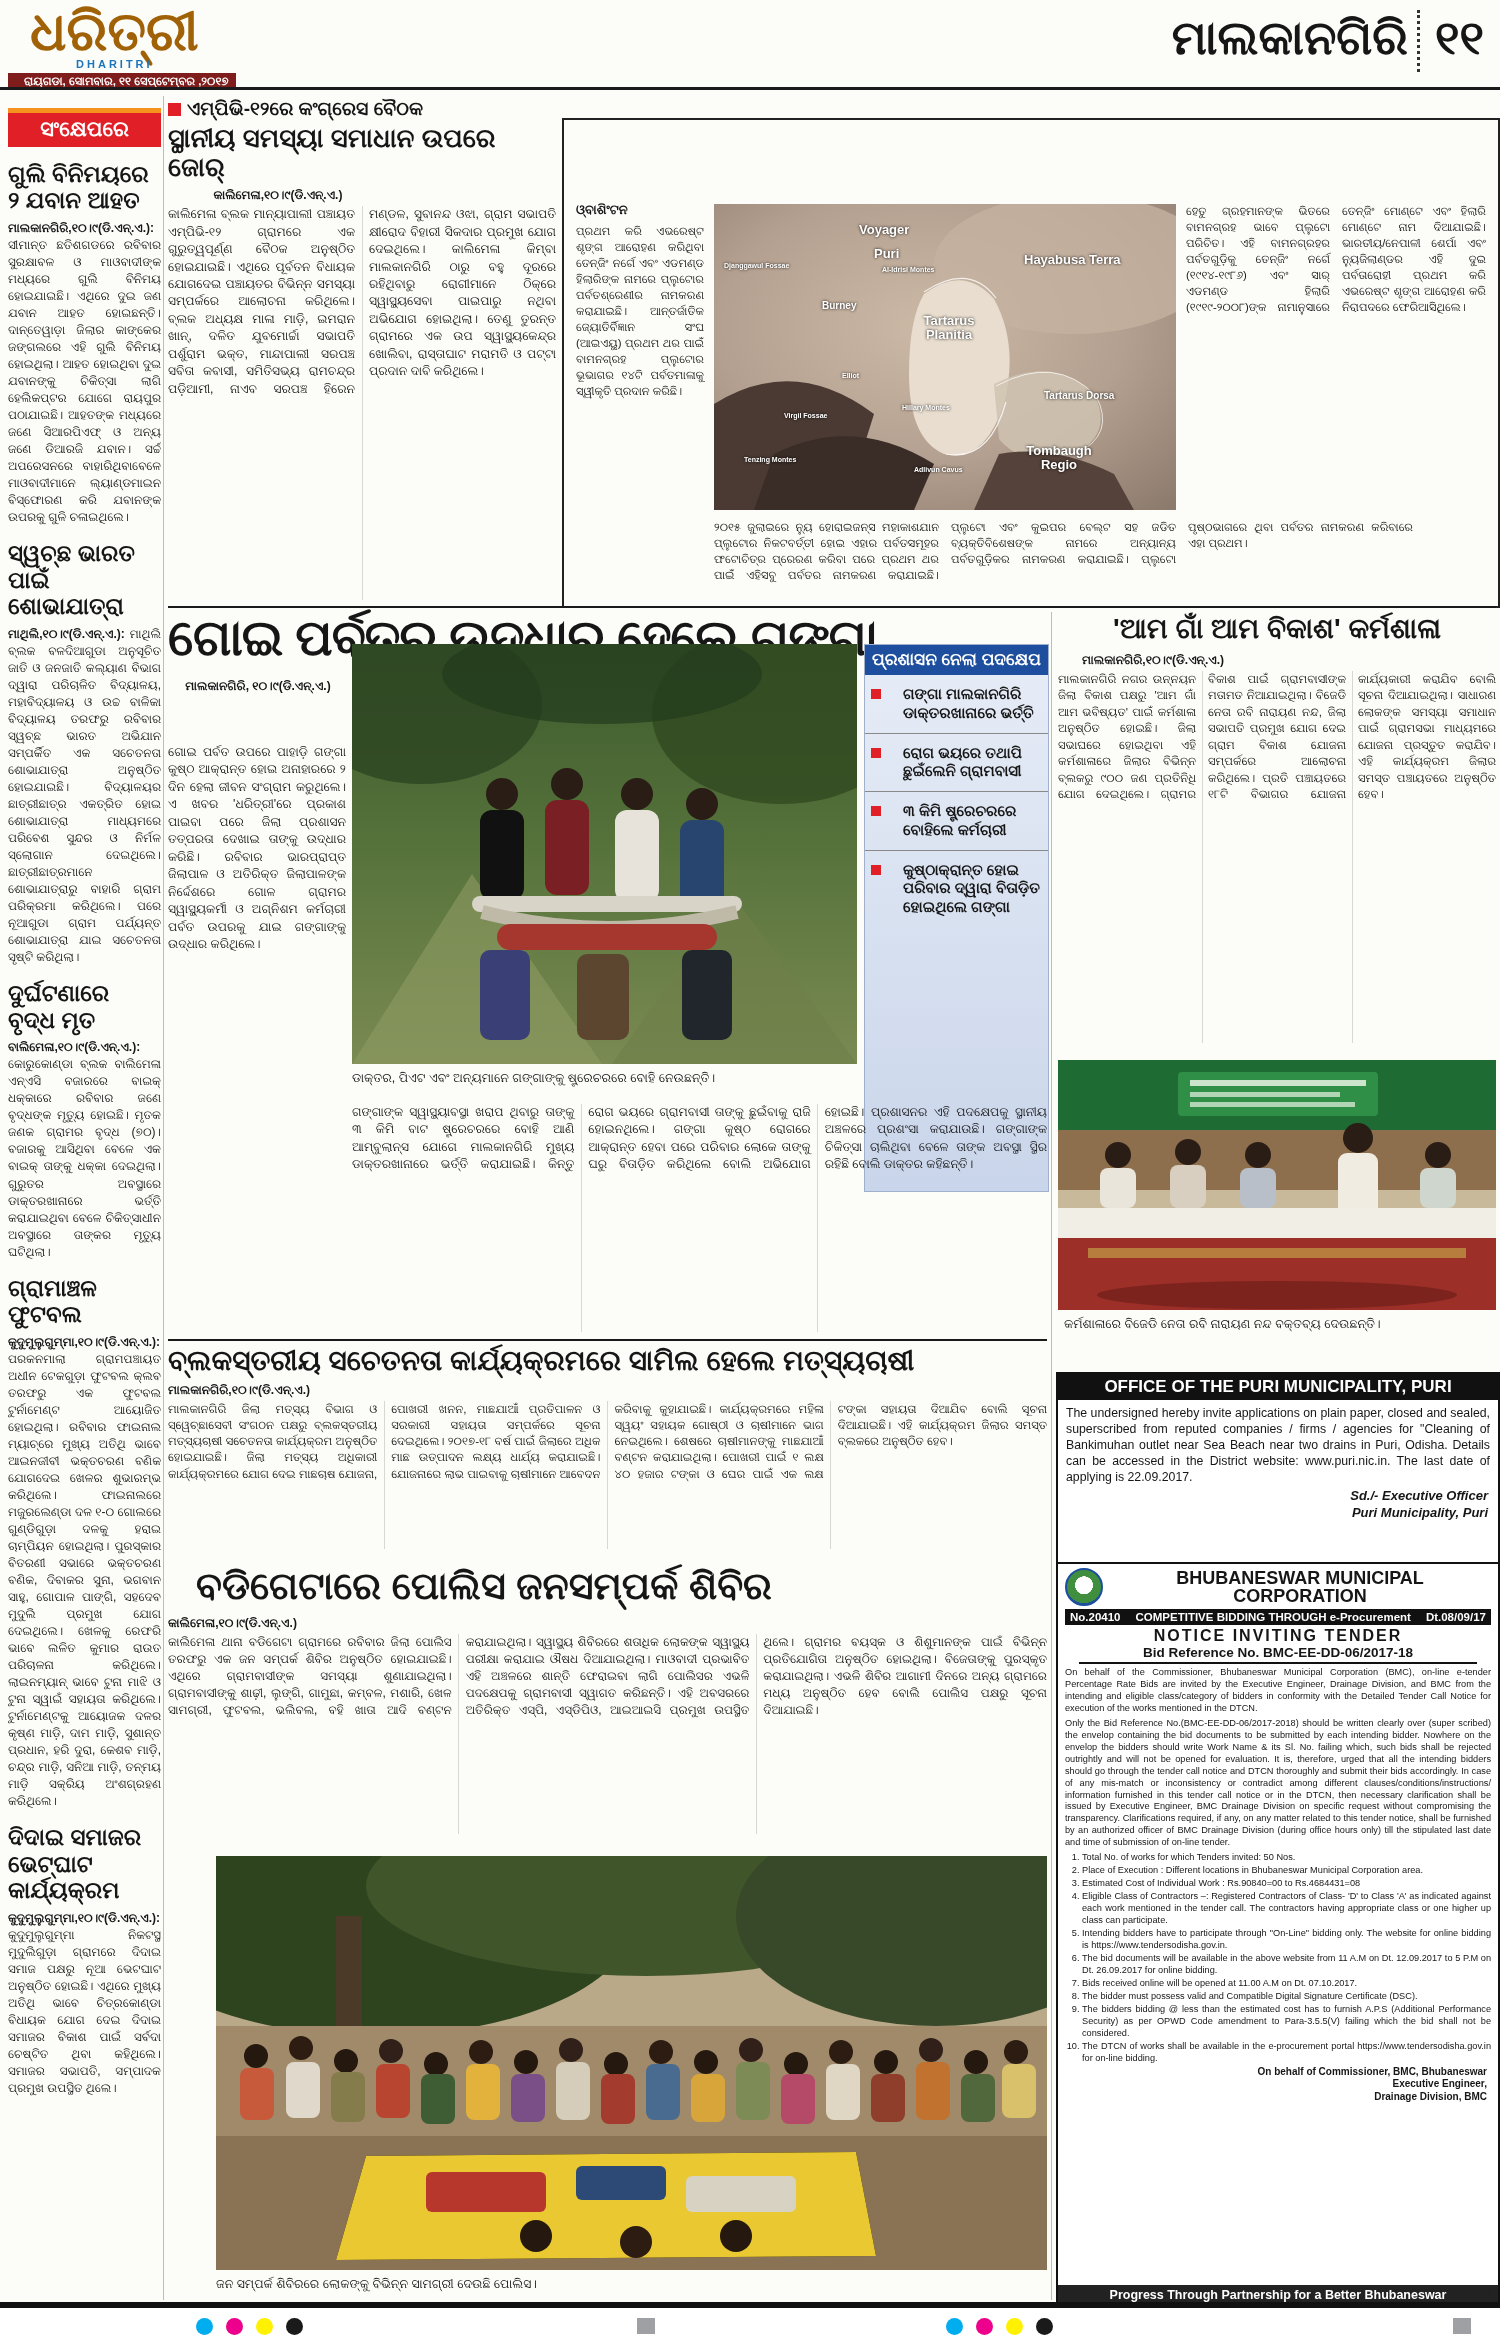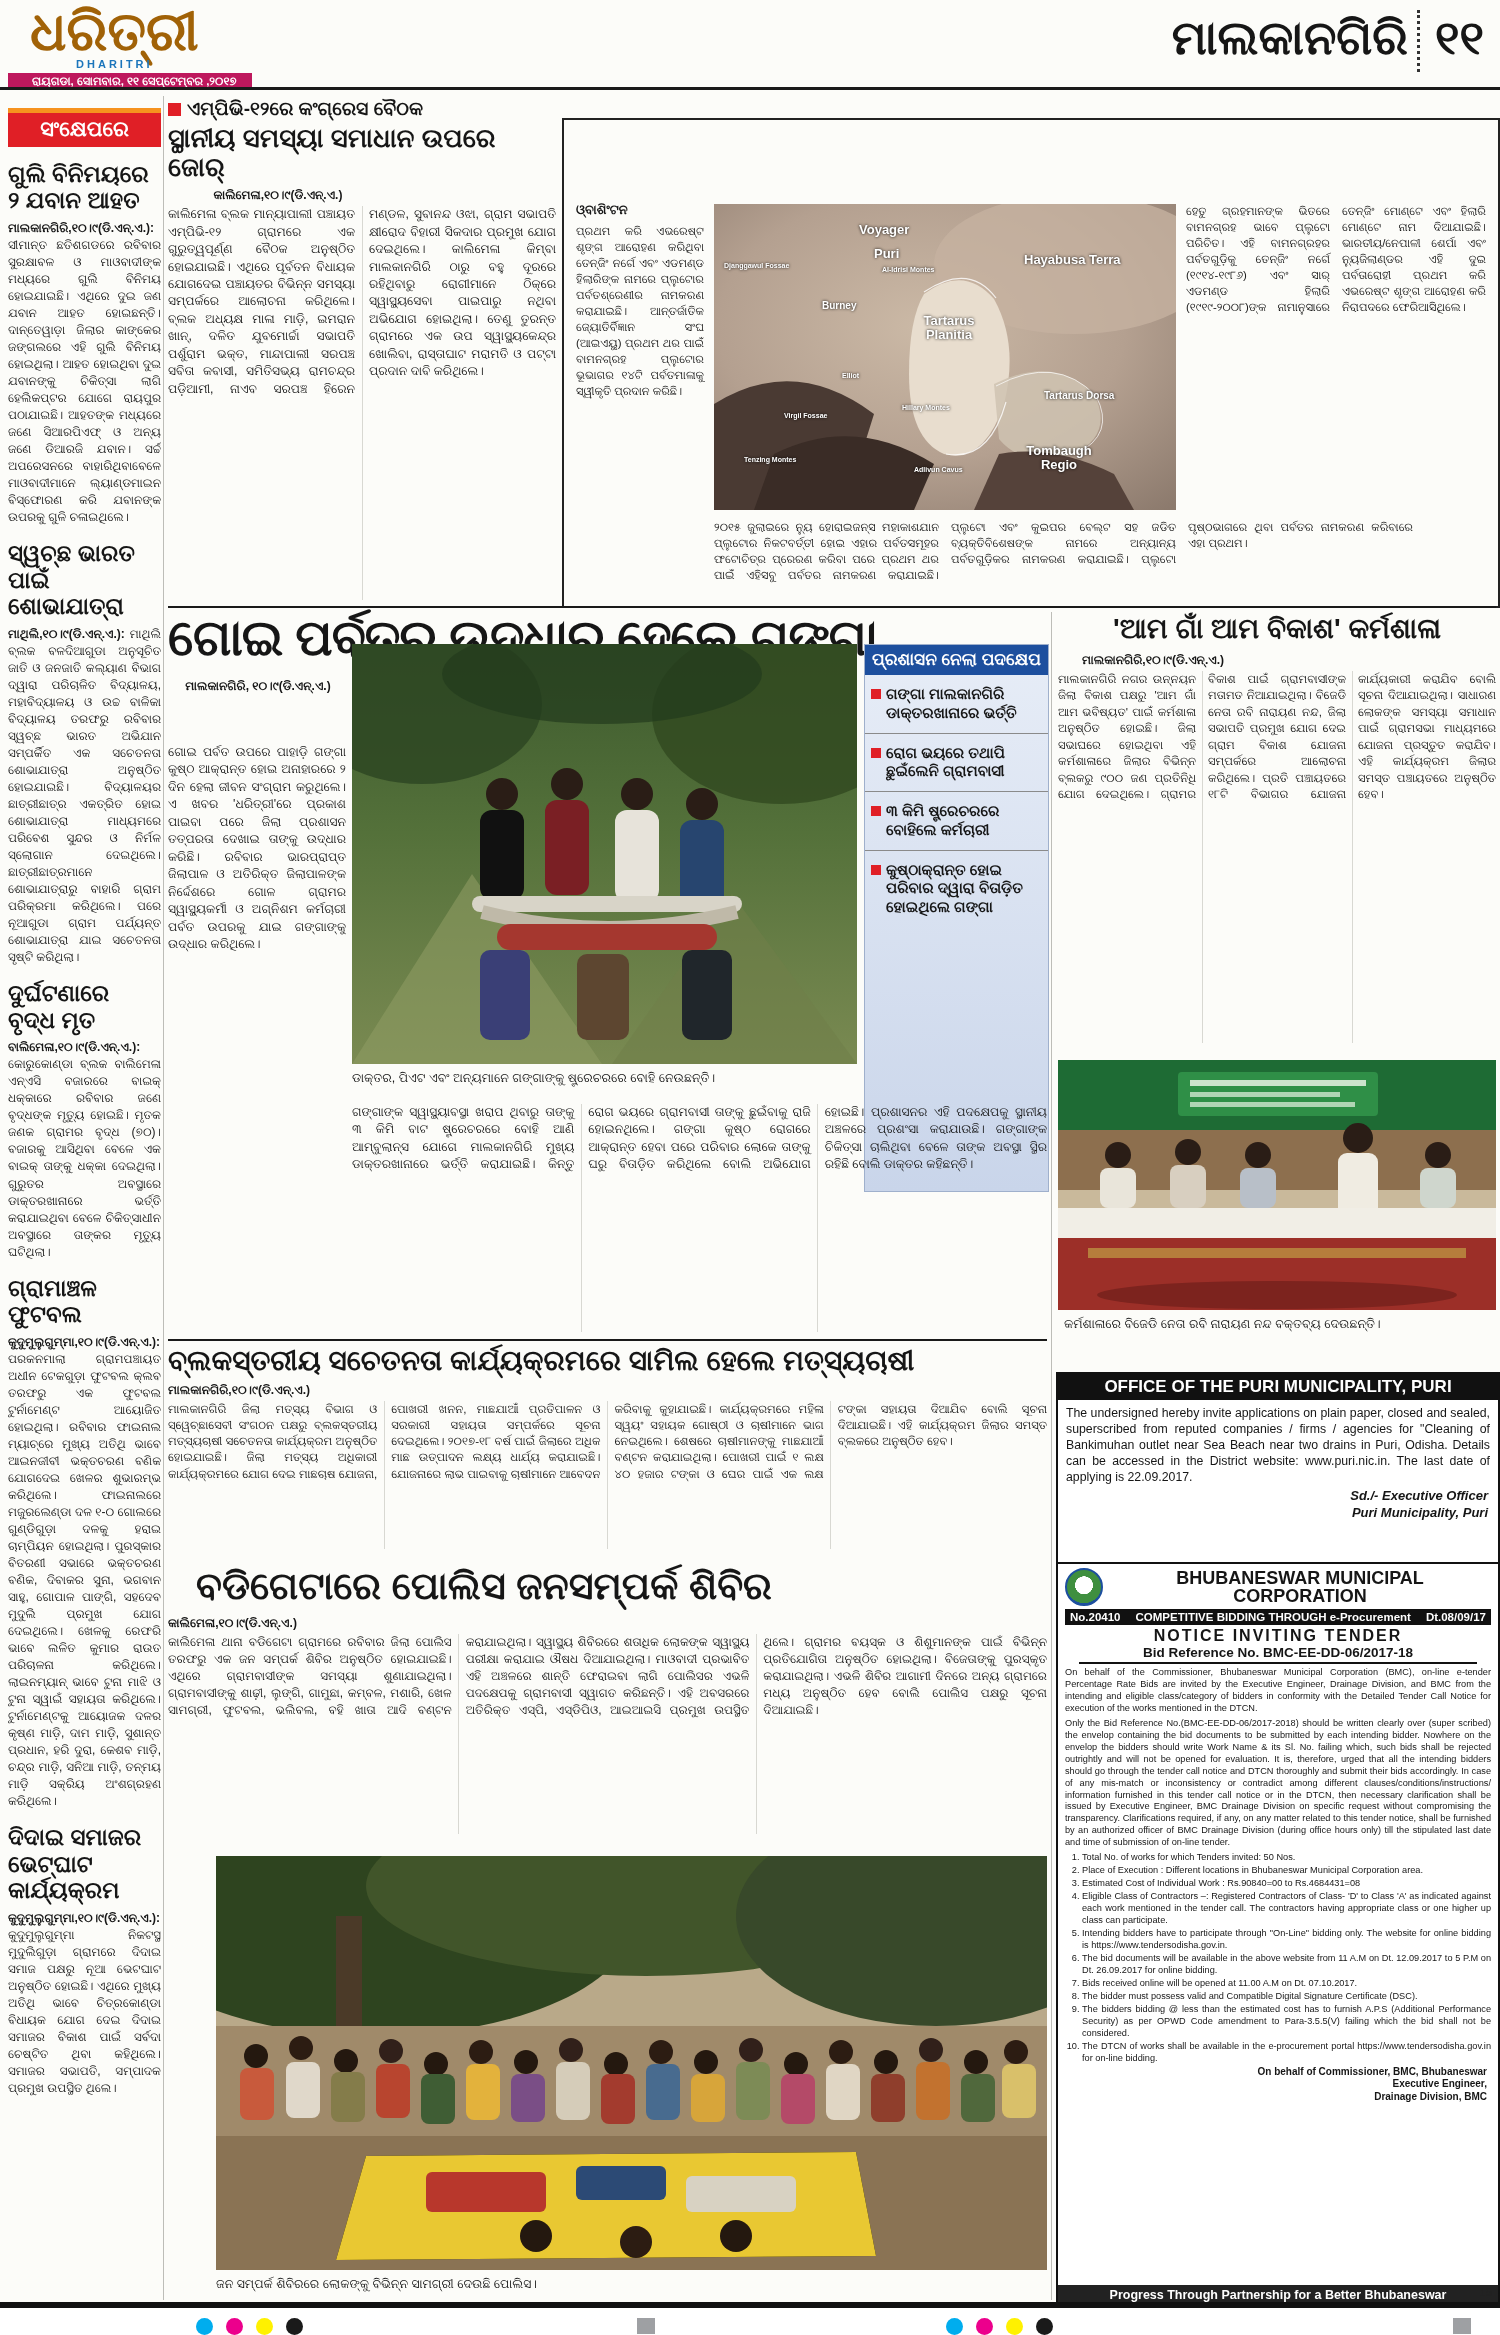--- a/index.html
+++ b/index.html
@@ -6,22 +6,22 @@
   .page{position:relative;width:1500px;height:2335px;background:#fcfcf9;overflow:hidden;
         font-family:"Liberation Sans","DejaVu Sans",sans-serif;color:#161616;}
   .abs{position:absolute;}
   .jus{text-align:justify;}
   .b{font-weight:bold;}
   .hrule{position:absolute;background:#1a1a1a;}
   .vrule{position:absolute;background:#bdbdb8;width:1px;}
   
   .logo-odia{font-size:54px;font-weight:bold;color:#a16207;line-height:1;}
   .logo-latin{font-size:11px;font-weight:bold;color:#1b75bb;letter-spacing:3px;}
-  .datebar{background:#be185d;color:#fff;font-size:11.5px;font-weight:bold;
-           padding:2px 24px;white-space:nowrap;}
+  .datebar{background:#7f1d1d;color:#fff;font-size:11.5px;font-weight:bold;
+           padding:2px 16px;white-space:nowrap;}
   .mast-title{font-size:47px;font-weight:bold;line-height:1;}
   .mast-pageno{font-size:47px;font-weight:bold;line-height:1;}
   .dotted-sep{border-left:3px dotted #333;height:62px;}
   
   .brief{left:8px;top:108px;width:153px;height:2192px;overflow:hidden;}
   .brief-head{background:#e01f26;border-top:5px solid #f6921e;color:#fff;
               font-size:21px;font-weight:bold;text-align:center;padding:4px 0 6px;}
   .brief-item{margin-top:14px;}
   .brief-h{font-size:23px;font-weight:bold;line-height:1.15;margin-bottom:6px;}
   .brief-b{font-size:12px;line-height:1.42;}
@@ -45,21 +45,21 @@
   .pl{position:absolute;color:#fff;font-weight:bold;font-size:10px;
       text-shadow:0 0 3px #000;white-space:nowrap;}
   .pl.big{font-size:13px;}
   .pl.small{font-size:7px;}
   
   .ganga-photo{position:absolute;overflow:hidden;}
   .bluebox{position:absolute;background:linear-gradient(#e7edf7,#c9d5ea);
            border:1px solid #9fb0cc;}
   .bluebox-head{background:#1d4f9e;color:#fff;font-size:17px;font-weight:bold;
                 text-align:center;padding:5px 2px;}
-  .bullet{display:flex;gap:5px;padding:10px 8px 10px 6px;font-size:15px;
+  .bullet{display:flex;gap:22px;padding:10px 8px 10px 6px;font-size:15px;
           font-weight:bold;line-height:1.25;border-bottom:1px solid #8a8a8a;}
   .bullet:last-child{border-bottom:none;}
   .bsq{width:10px;height:10px;background:#e01f26;margin-top:4px;flex:0 0 auto;}
   
   .puri{left:1056px;top:1372px;width:440px;height:188px;border:2px solid #111;background:#fff;}
   .puri-head{background:#111;color:#fff;text-align:center;font-size:17px;
              font-weight:bold;padding:3px 0;}
   .puri-body{font-size:12.3px;line-height:1.3;padding:6px 8px 0;}
   .puri-sign{font-size:13px;font-weight:bold;font-style:italic;text-align:right;padding:2px 10px;}
   .bmc{left:1056px;top:1562px;width:440px;height:741px;border:2px solid #111;background:#fff;}

